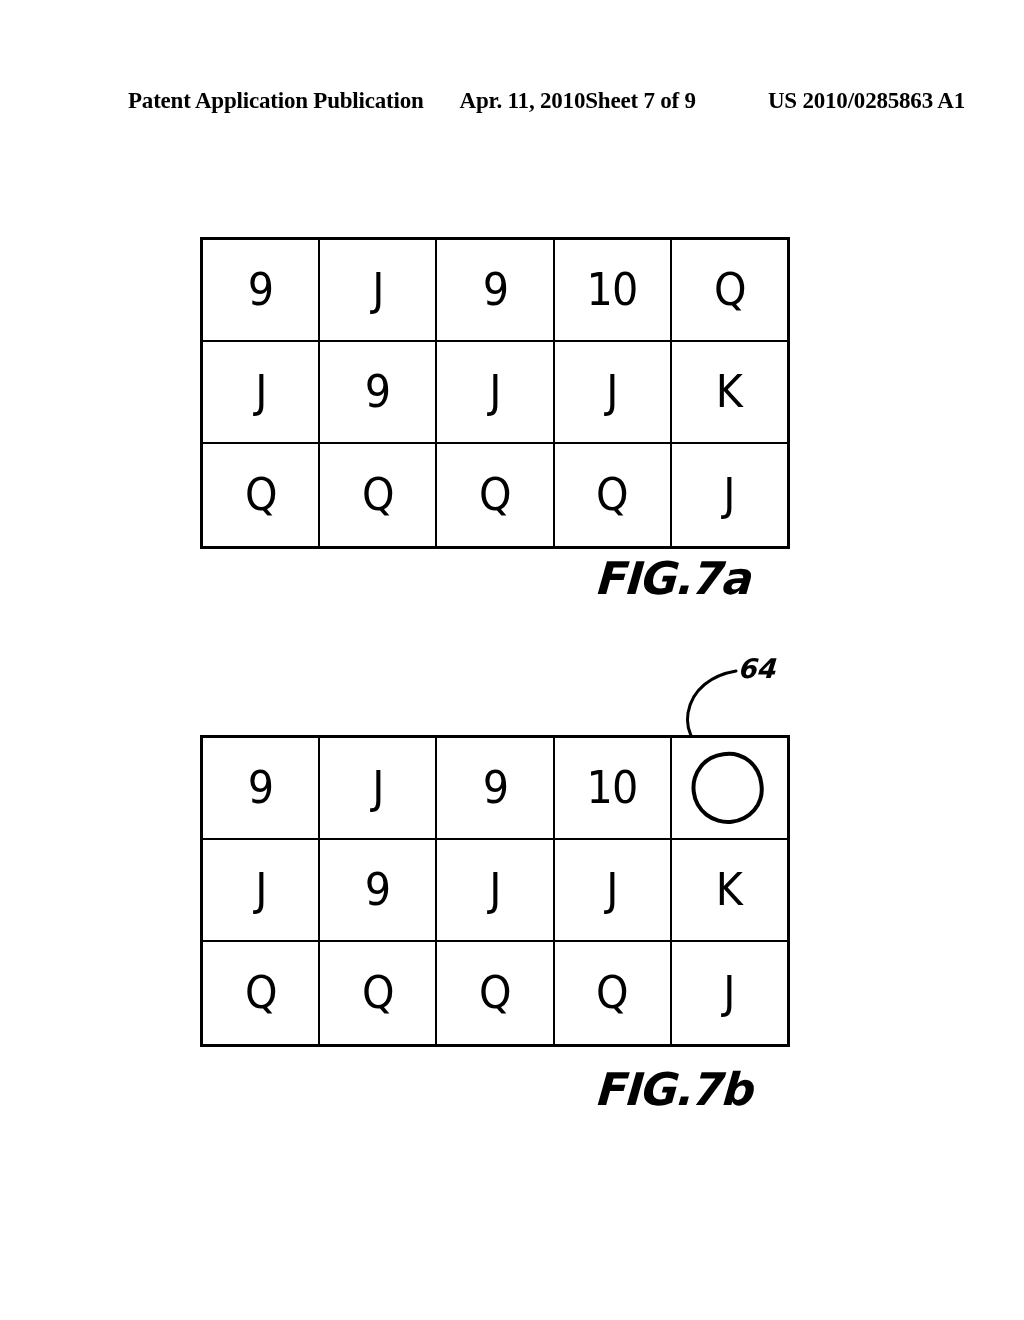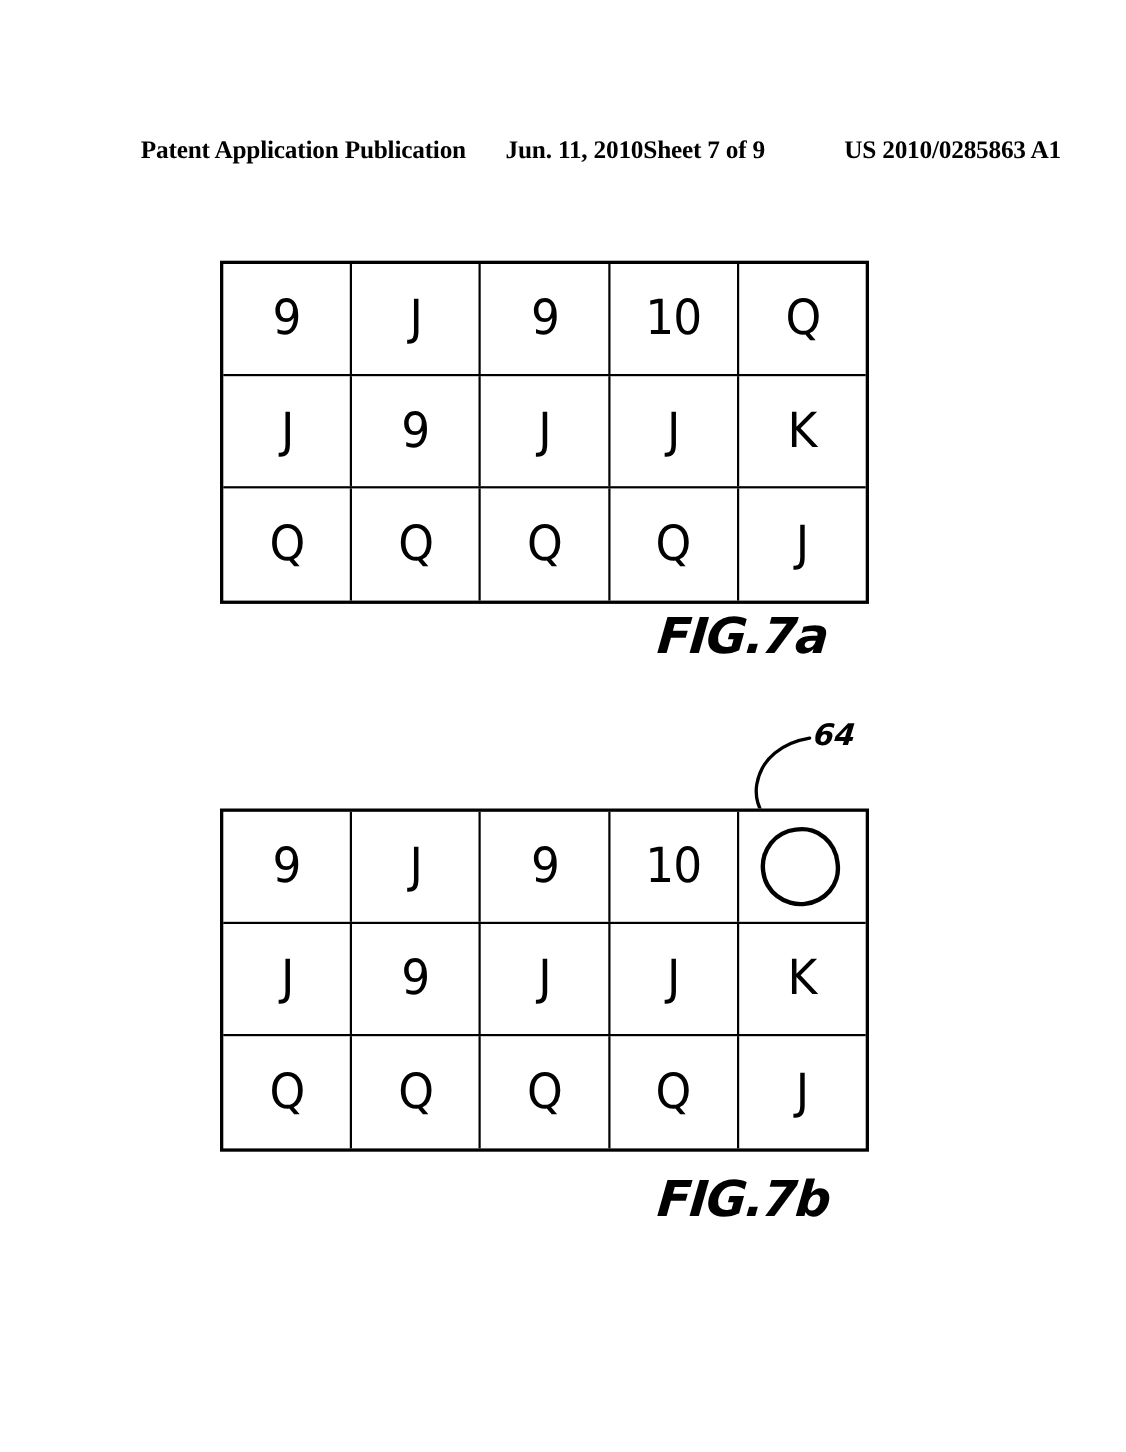--- a/index.html
+++ b/index.html
@@ -27,21 +27,21 @@
     align-items: baseline;
     font-family: "Liberation Serif", serif;
     font-weight: bold;
     font-size: 23px;
     letter-spacing: -0.2px;
     white-space: nowrap;
   }
   .hdr-pub     { flex: 0 0 auto; }
   .hdr-date    { flex: 0 0 auto; margin-left: 36px; }
   .hdr-sheet   { flex: 0 0 auto; }
-  .hdr-docnum  { flex: 0 0 auto; margin-left: 72px; margin-top: 36px; }
+  .hdr-docnum  { flex: 0 0 auto; margin-left: 72px; }
 
   
   .figure {
     position: absolute;
   }
   #figure-7a { left: 0; top: 237px; width: 1024px; }
   #figure-7b { left: 0; top: 735px; width: 1024px; }
 
   .grid {
     position: absolute;
@@ -134,21 +134,21 @@
     transform: skewX(-5deg);
   }
   #caption-7a { left: 598px; top: 552px; }
   #caption-7b { left: 598px; top: 1063px; }
 </style>
 </head>
 <body>
 
 <div class="page-header">
   <span class="hdr-pub">Patent Application Publication</span>
-  <span class="hdr-date">Jun. 11, 2010</span>
+  <span class="hdr-date">Apr. 11, 2010</span>
   <span class="hdr-sheet">Sheet 7 of 9</span>
   <span class="hdr-docnum">US 2010/0285863 A1</span>
 </div>
 
 <div class="figure" id="figure-7a">
 
   <div class="grid" id="grid-7a">
 
     <div class="grid-row">
       <div class="cell">

